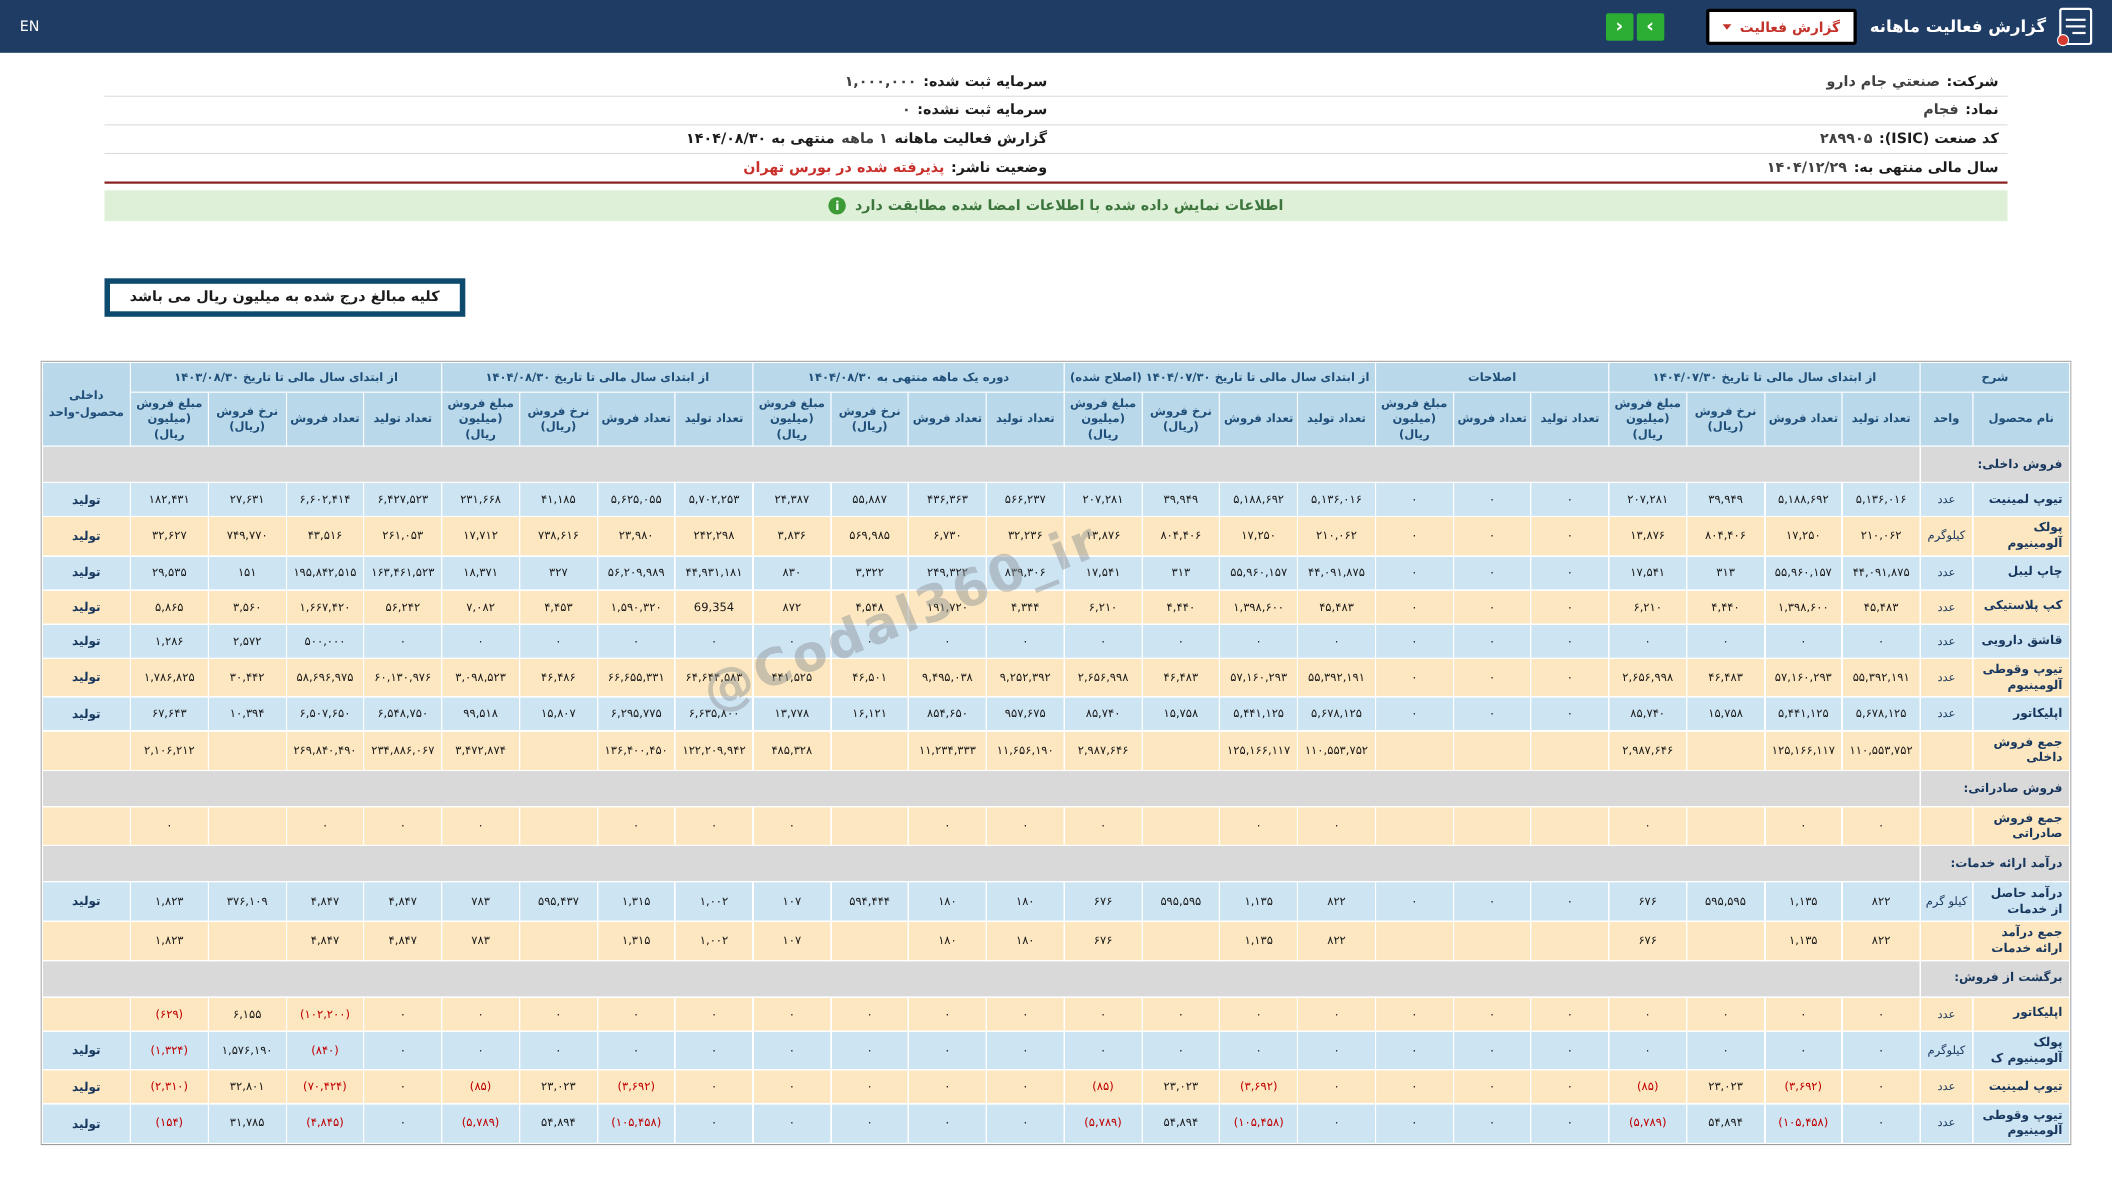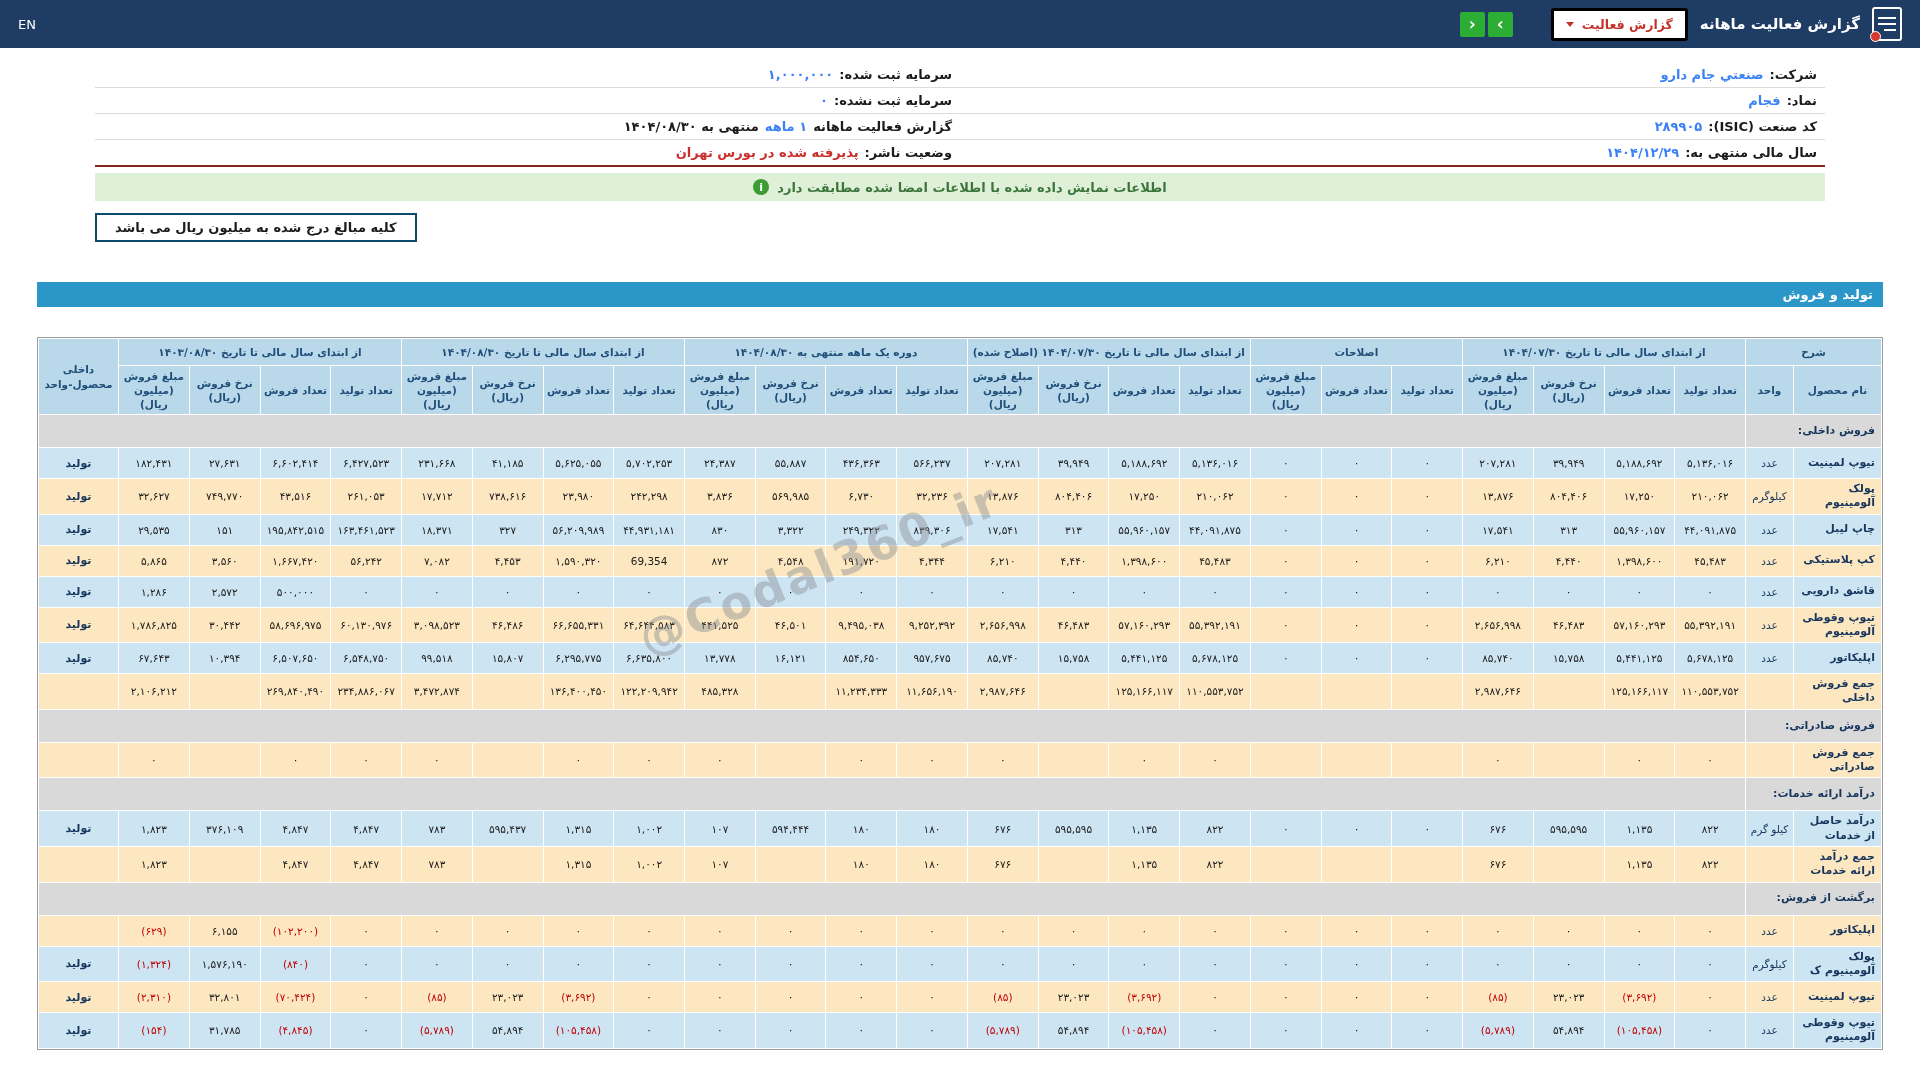--- a/index.html
+++ b/index.html
@@ -19,32 +19,32 @@
   .nav-btn{width:25px;height:25px;background:#2bae33;color:#fff;display:flex;align-items:center;justify-content:center;
     font-size:17px;font-weight:bold;border-radius:2px;cursor:pointer;line-height:1;}
   .spacer{flex:1;}
   .nav-lang{color:#fff;font-size:13px;cursor:pointer;}
   
   .info-table{margin:14px 95px 0;border-bottom:2px solid #8a1f1f;}
   .info-row{display:flex;border-bottom:1px solid #dcdcdc;min-height:25px;align-items:center;font-size:13px;}
   .info-row:last-child{border-bottom:none;}
   .info-half{flex:1;display:flex;gap:6px;padding:2px 8px;align-items:baseline;}
   .info-label{font-weight:bold;color:#1b1b1b;white-space:nowrap;}
-  .info-value{color:#3b82f6;font-weight:bold;}
+  .info-value{color:#404040;font-weight:bold;}
   .info-value.red{color:#c9302c;}
   .info-suffix{color:#1b1b1b;font-weight:bold;}
   
   .banner{margin:6px 95px 0;background:#dff0d8;color:#3c763d;height:28px;display:flex;align-items:center;
     justify-content:center;gap:8px;font-size:13px;font-weight:bold;}
   .info-icon{width:16px;height:16px;border-radius:50%;background:#3d9b35;color:#fff;display:flex;align-items:center;
     justify-content:center;font-size:11px;font-weight:bold;flex:0 0 auto;}
   
   .note-row{margin:12px 95px 0;display:flex;}
-  .note-box{margin-inline-start:auto;border:2px solid #0c4a6e;background:#fff;padding:5px 18px;font-size:13px;
-    font-weight:bold;color:#1b1b1b;}
+  .note-box{margin-inline-start:auto;border:5px solid #0c4a6e;background:#fff;padding:5px 18px;font-size:13px;
+    font-weight:bold;color:#1b1b1b;margin-top:40px;}
   
   .main{margin:40px 37px 0;}
   .sec-bar{background:#2b97c9;color:#fff;font-size:13px;font-weight:bold;padding:5px 10px;}
   .sec-note{border:1px solid #cfcfcf;border-top:none;padding:5px 10px;font-size:13px;font-weight:bold;color:#1b1b1b;background:#fff;}
   
   .tbl-wrap{margin-top:30px;position:relative;}
   .tbl-border{border:1px solid #9c9c9c;}
   table.main-tbl{width:100%;border-collapse:collapse;table-layout:fixed;}
   .main-tbl th{background:#b9d8ea;color:#1f4e79;font-weight:bold;font-size:10.5px;border:1px solid #fff;
     padding:2px;vertical-align:middle;line-height:1.35;}
@@ -133,21 +133,20 @@
 <div class="banner">
   <span>اطلاعات نمایش داده شده با اطلاعات امضا شده مطابقت دارد</span>
   <span class="info-icon">i</span>
 </div>
 
 <div class="note-row">
   <div class="note-box">کلیه مبالغ درج شده به میلیون ریال می باشد</div>
 </div>
 
 <div class="main">
-  <div class="sec-bar">تولید و فروش</div>
 
   <div class="tbl-wrap">
     <div class="watermark">@Codal360_ir</div>
     <div class="tbl-border">
       <table class="main-tbl" id="main-table">
         <colgroup>
           <col style="width:88px">
             <col style="width:48px">
             <col span="23">
             <col style="width:80px">

